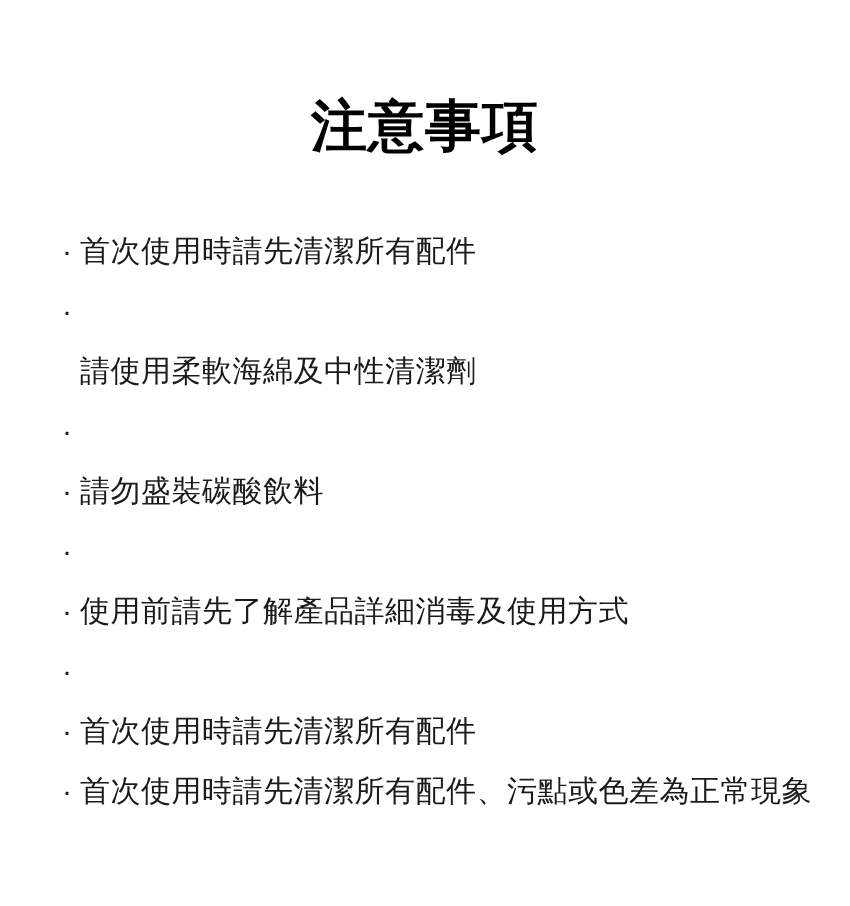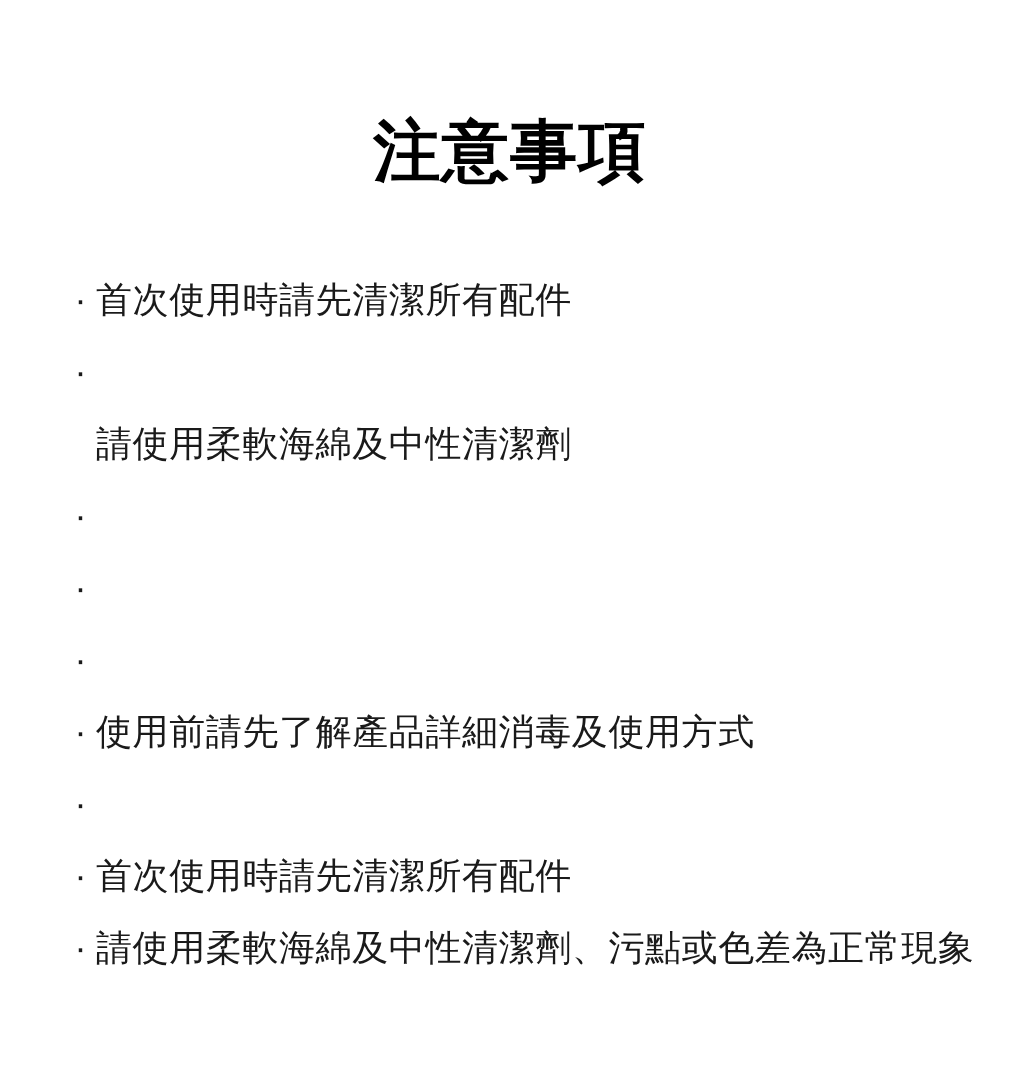--- a/index.html
+++ b/index.html
@@ -71,20 +71,21 @@
       <span class="notice-bullet"></span>
       <span class="notice-text">請使用柔軟海綿及中性清潔劑</span>
     </div>
 
     <div class="notice-row">
       <span class="notice-bullet">·</span>
     </div>
 
     <div class="notice-row">
       <span class="notice-bullet">·</span>
+      <span class="notice-text">請勿盛裝碳酸飲料</span>
     </div>
 
     <div class="notice-row">
       <span class="notice-bullet">·</span>
     </div>
 
     <div class="notice-row">
       <span class="notice-bullet">·</span>
       <span class="notice-text">使用前請先了解產品詳細消毒及使用方式</span>
     </div>
@@ -93,17 +94,17 @@
       <span class="notice-bullet">·</span>
     </div>
 
     <div class="notice-row">
       <span class="notice-bullet">·</span>
       <span class="notice-text">首次使用時請先清潔所有配件</span>
     </div>
 
     <div class="notice-row">
       <span class="notice-bullet">·</span>
-      <span class="notice-text">請使用柔軟海綿及中性清潔劑、污點或色差為正常現象</span>
+      <span class="notice-text">首次使用時請先清潔所有配件、污點或色差為正常現象</span>
     </div>
 
   </div>
 </div>
 
 </body></html>

